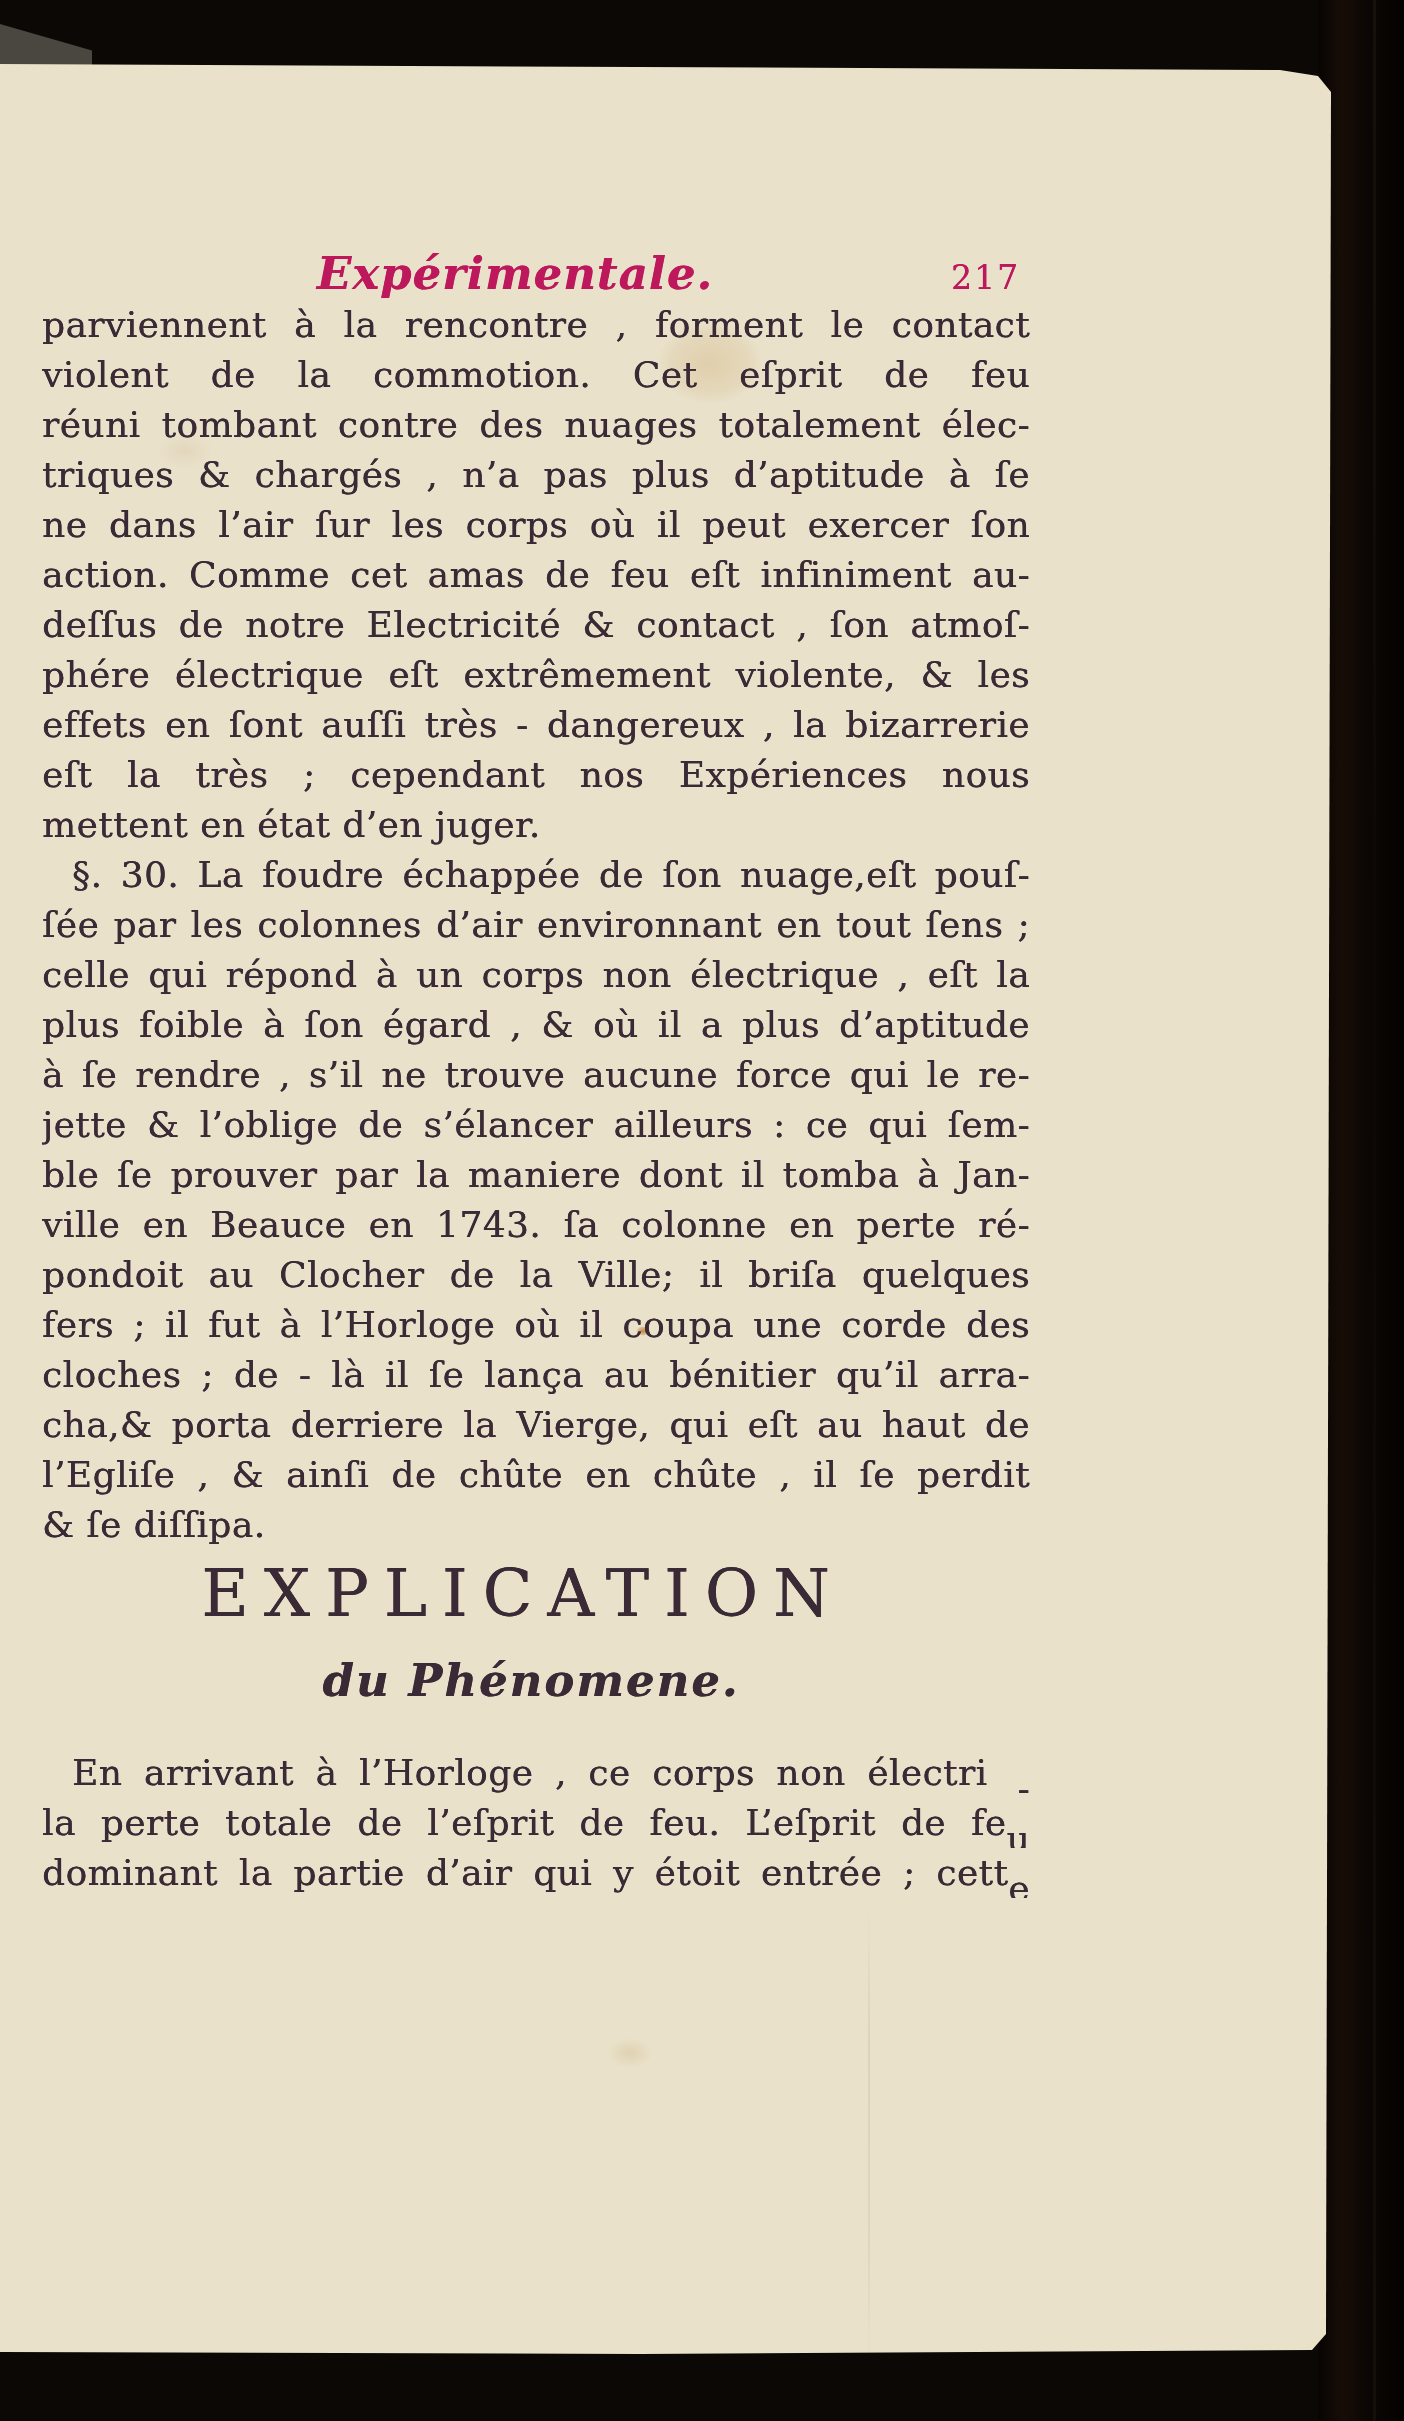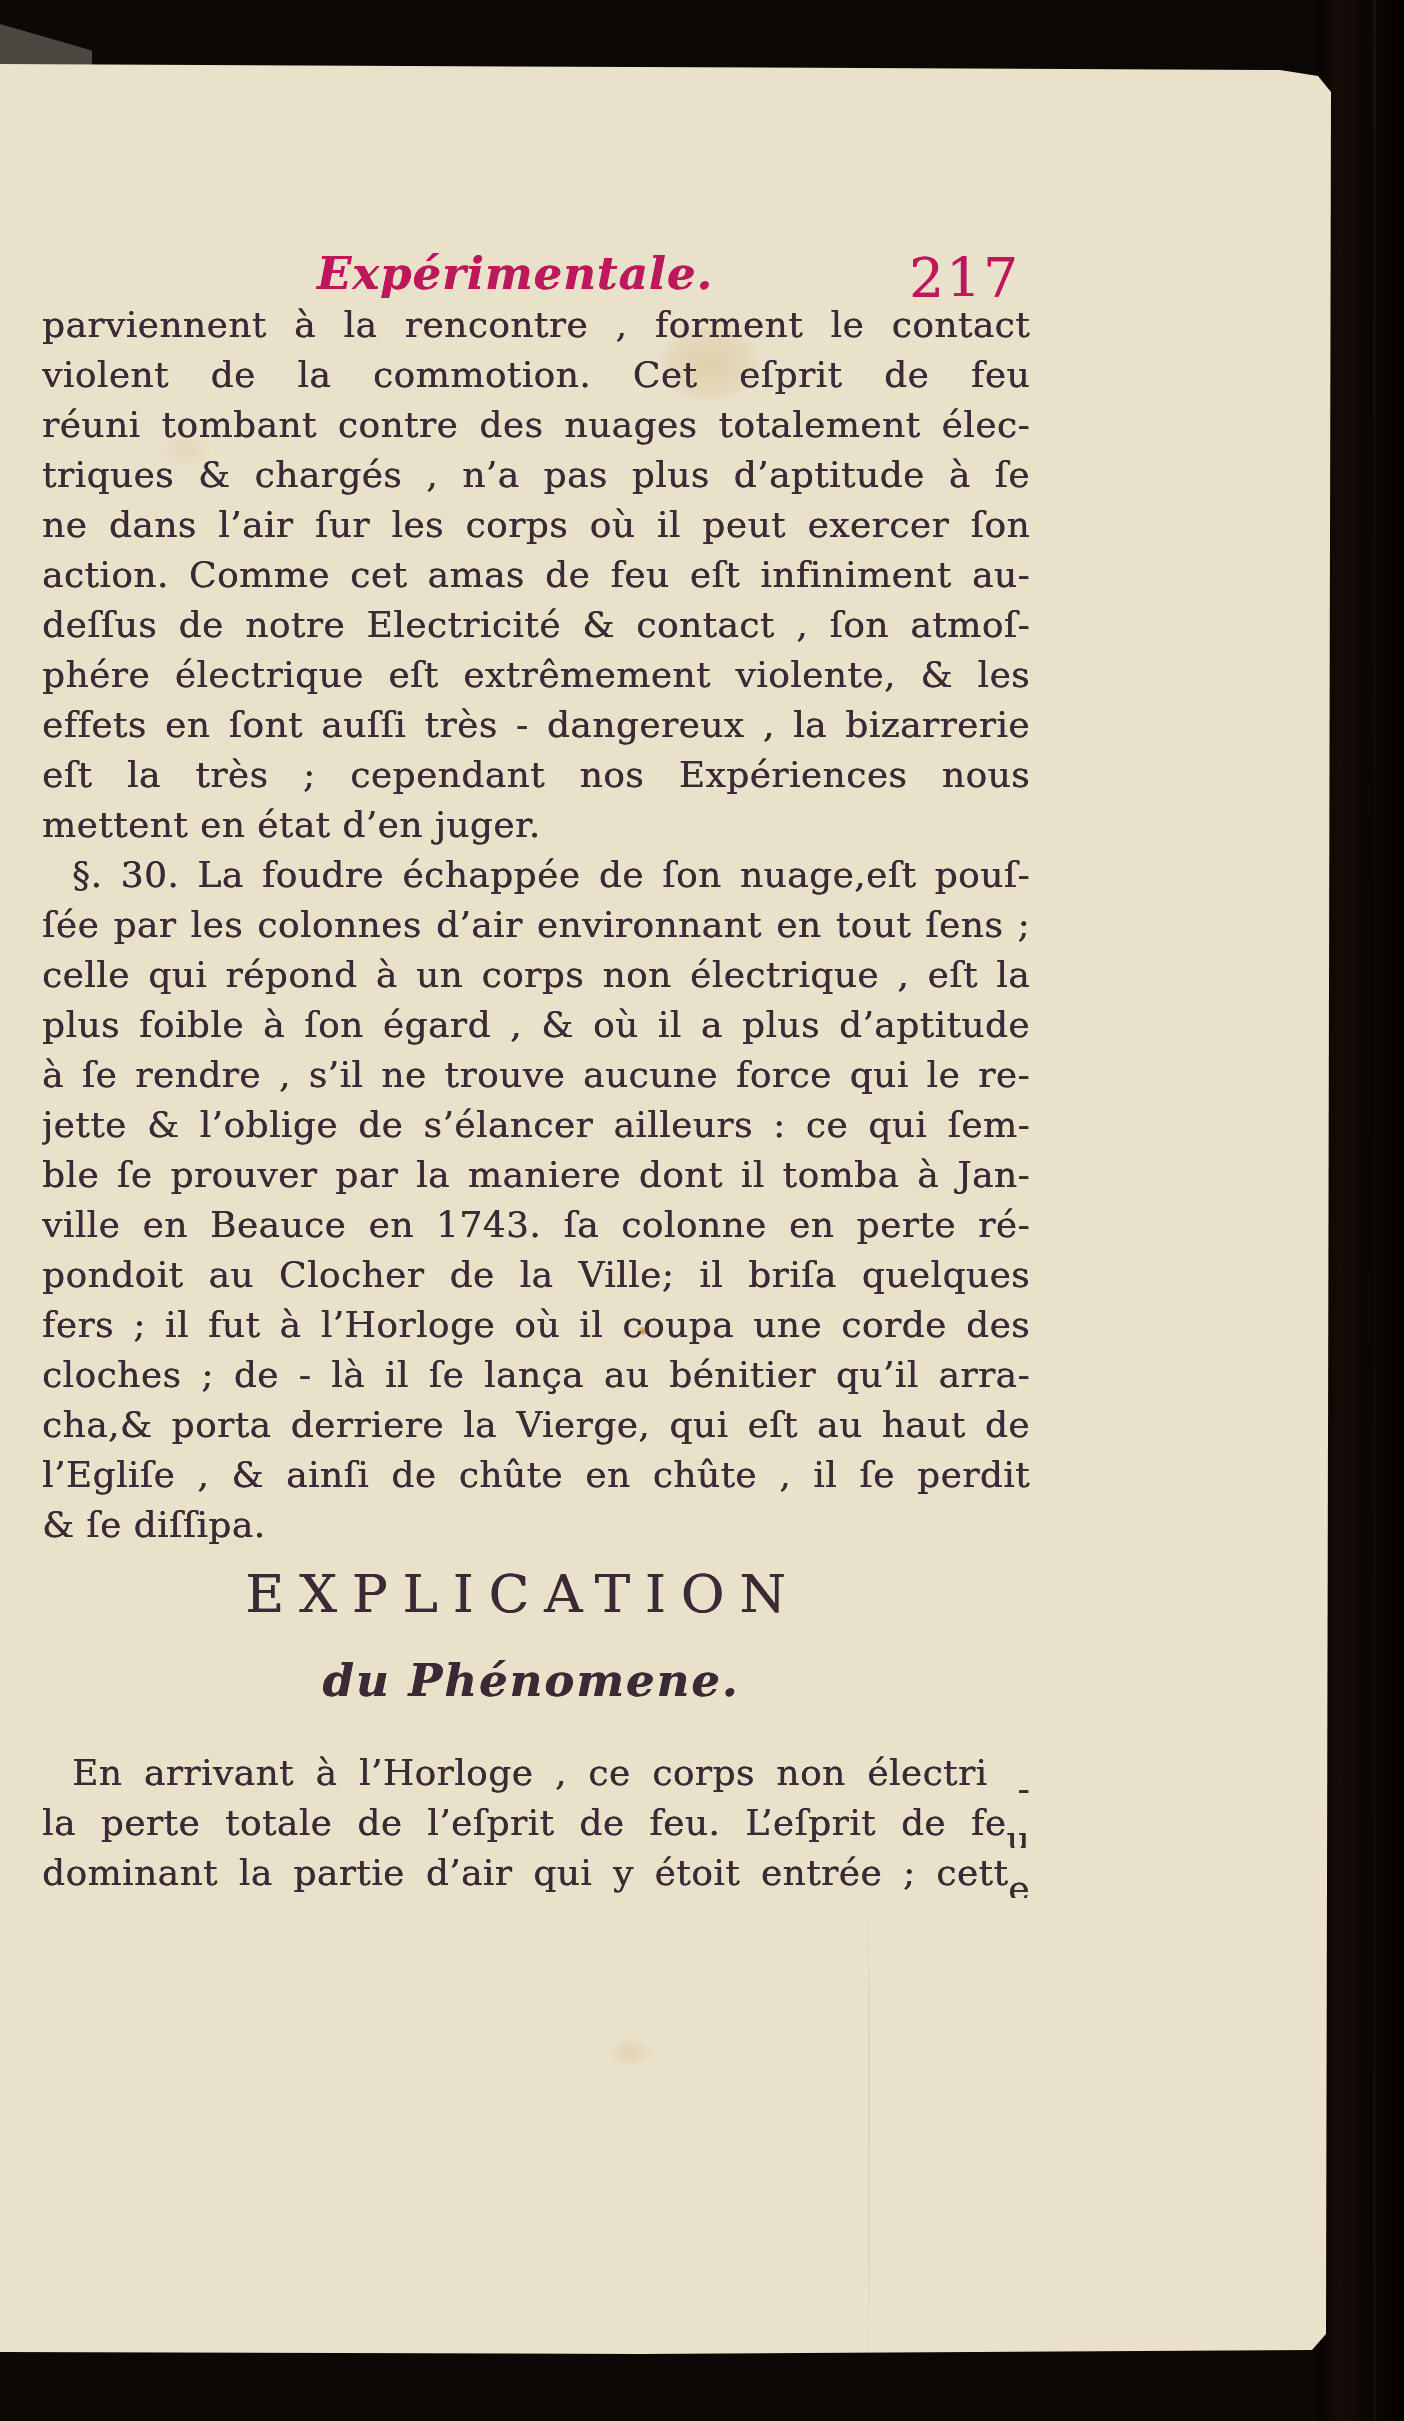--- a/index.html
+++ b/index.html
@@ -56,40 +56,40 @@
   }
   
   .head-row{position:absolute;left:42px;top:186px;width:988px;height:60px;color:#be185d;}
   .running-title{
     position:absolute;left:473px;transform:translateX(-50%);
     font-style:italic;font-weight:bold;font-size:45px;line-height:60px;letter-spacing:1px;
     text-shadow:.3px 0 0 currentColor;
   }
   .folio{
     position:absolute;right:10px;top:4px;
-    font-size:55px;line-height:60px;letter-spacing:2px;
+    font-size:33px;line-height:60px;letter-spacing:2px;
     text-shadow:.3px 0 0 currentColor;
   }
   .text-col{
     position:absolute;left:42px;top:242px;width:988px;
     color:#3a2a35;
   }
   .line{
     height:50px;line-height:50px;
     font-size:36px;letter-spacing:.4px;
     text-align:justify;text-align-last:justify;
     overflow:hidden;white-space:nowrap0;
     text-shadow:.3px 0 0 currentColor;
   }
   .line.indent{text-indent:30px;}
   .line.last{text-align-last:left;}
   .drop{position:relative;top:.45em;display:inline-block;}
   .section-heading{
     margin:12px 0 0 0;height:64px;line-height:64px;
-    font-size:53px;font-weight:normal;letter-spacing:15px;
+    font-size:65px;font-weight:normal;letter-spacing:15px;
     text-align:center;padding-right:26px;
     color:#3a2a35;text-shadow:.4px 0 0 currentColor;
   }
   .section-subheading{
     margin:28px 0 0 0;height:54px;line-height:54px;
     font-size:45px;font-weight:bold;font-style:italic;letter-spacing:2px;
     text-align:center;padding-right:10px;
     color:#3a2a35;text-shadow:.3px 0 0 currentColor;
   }
   .block2{margin-top:40px;}

